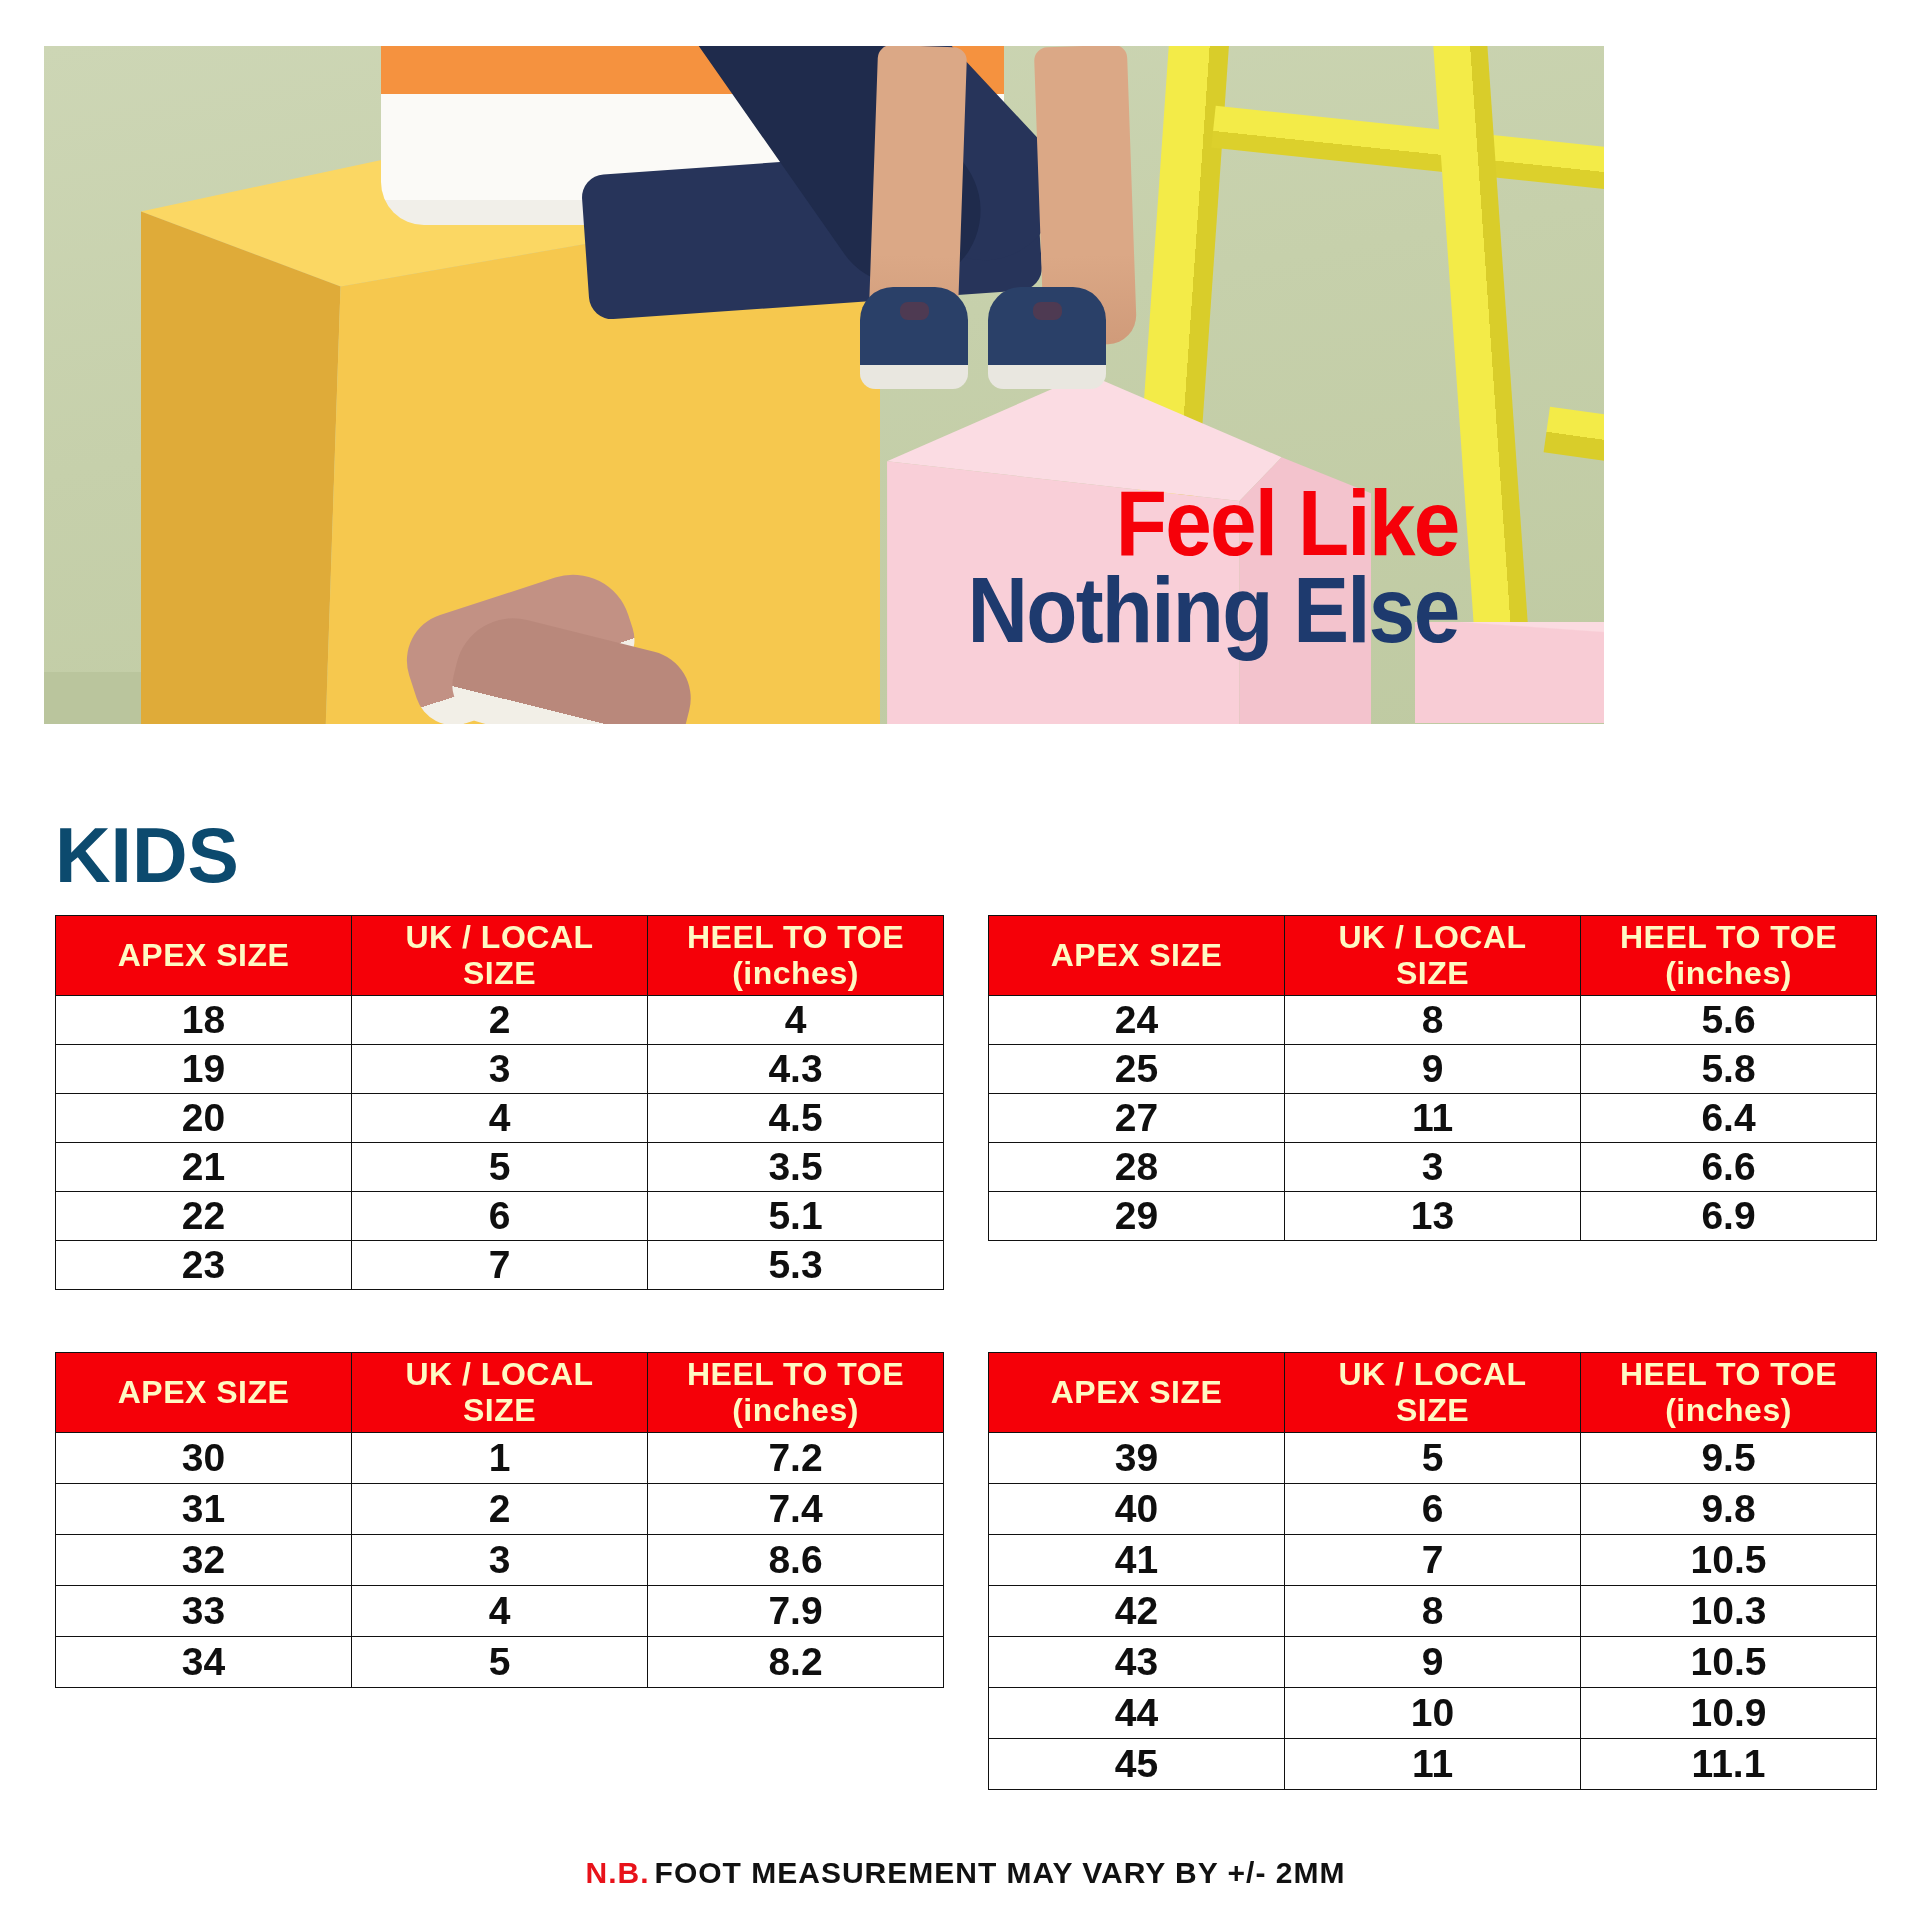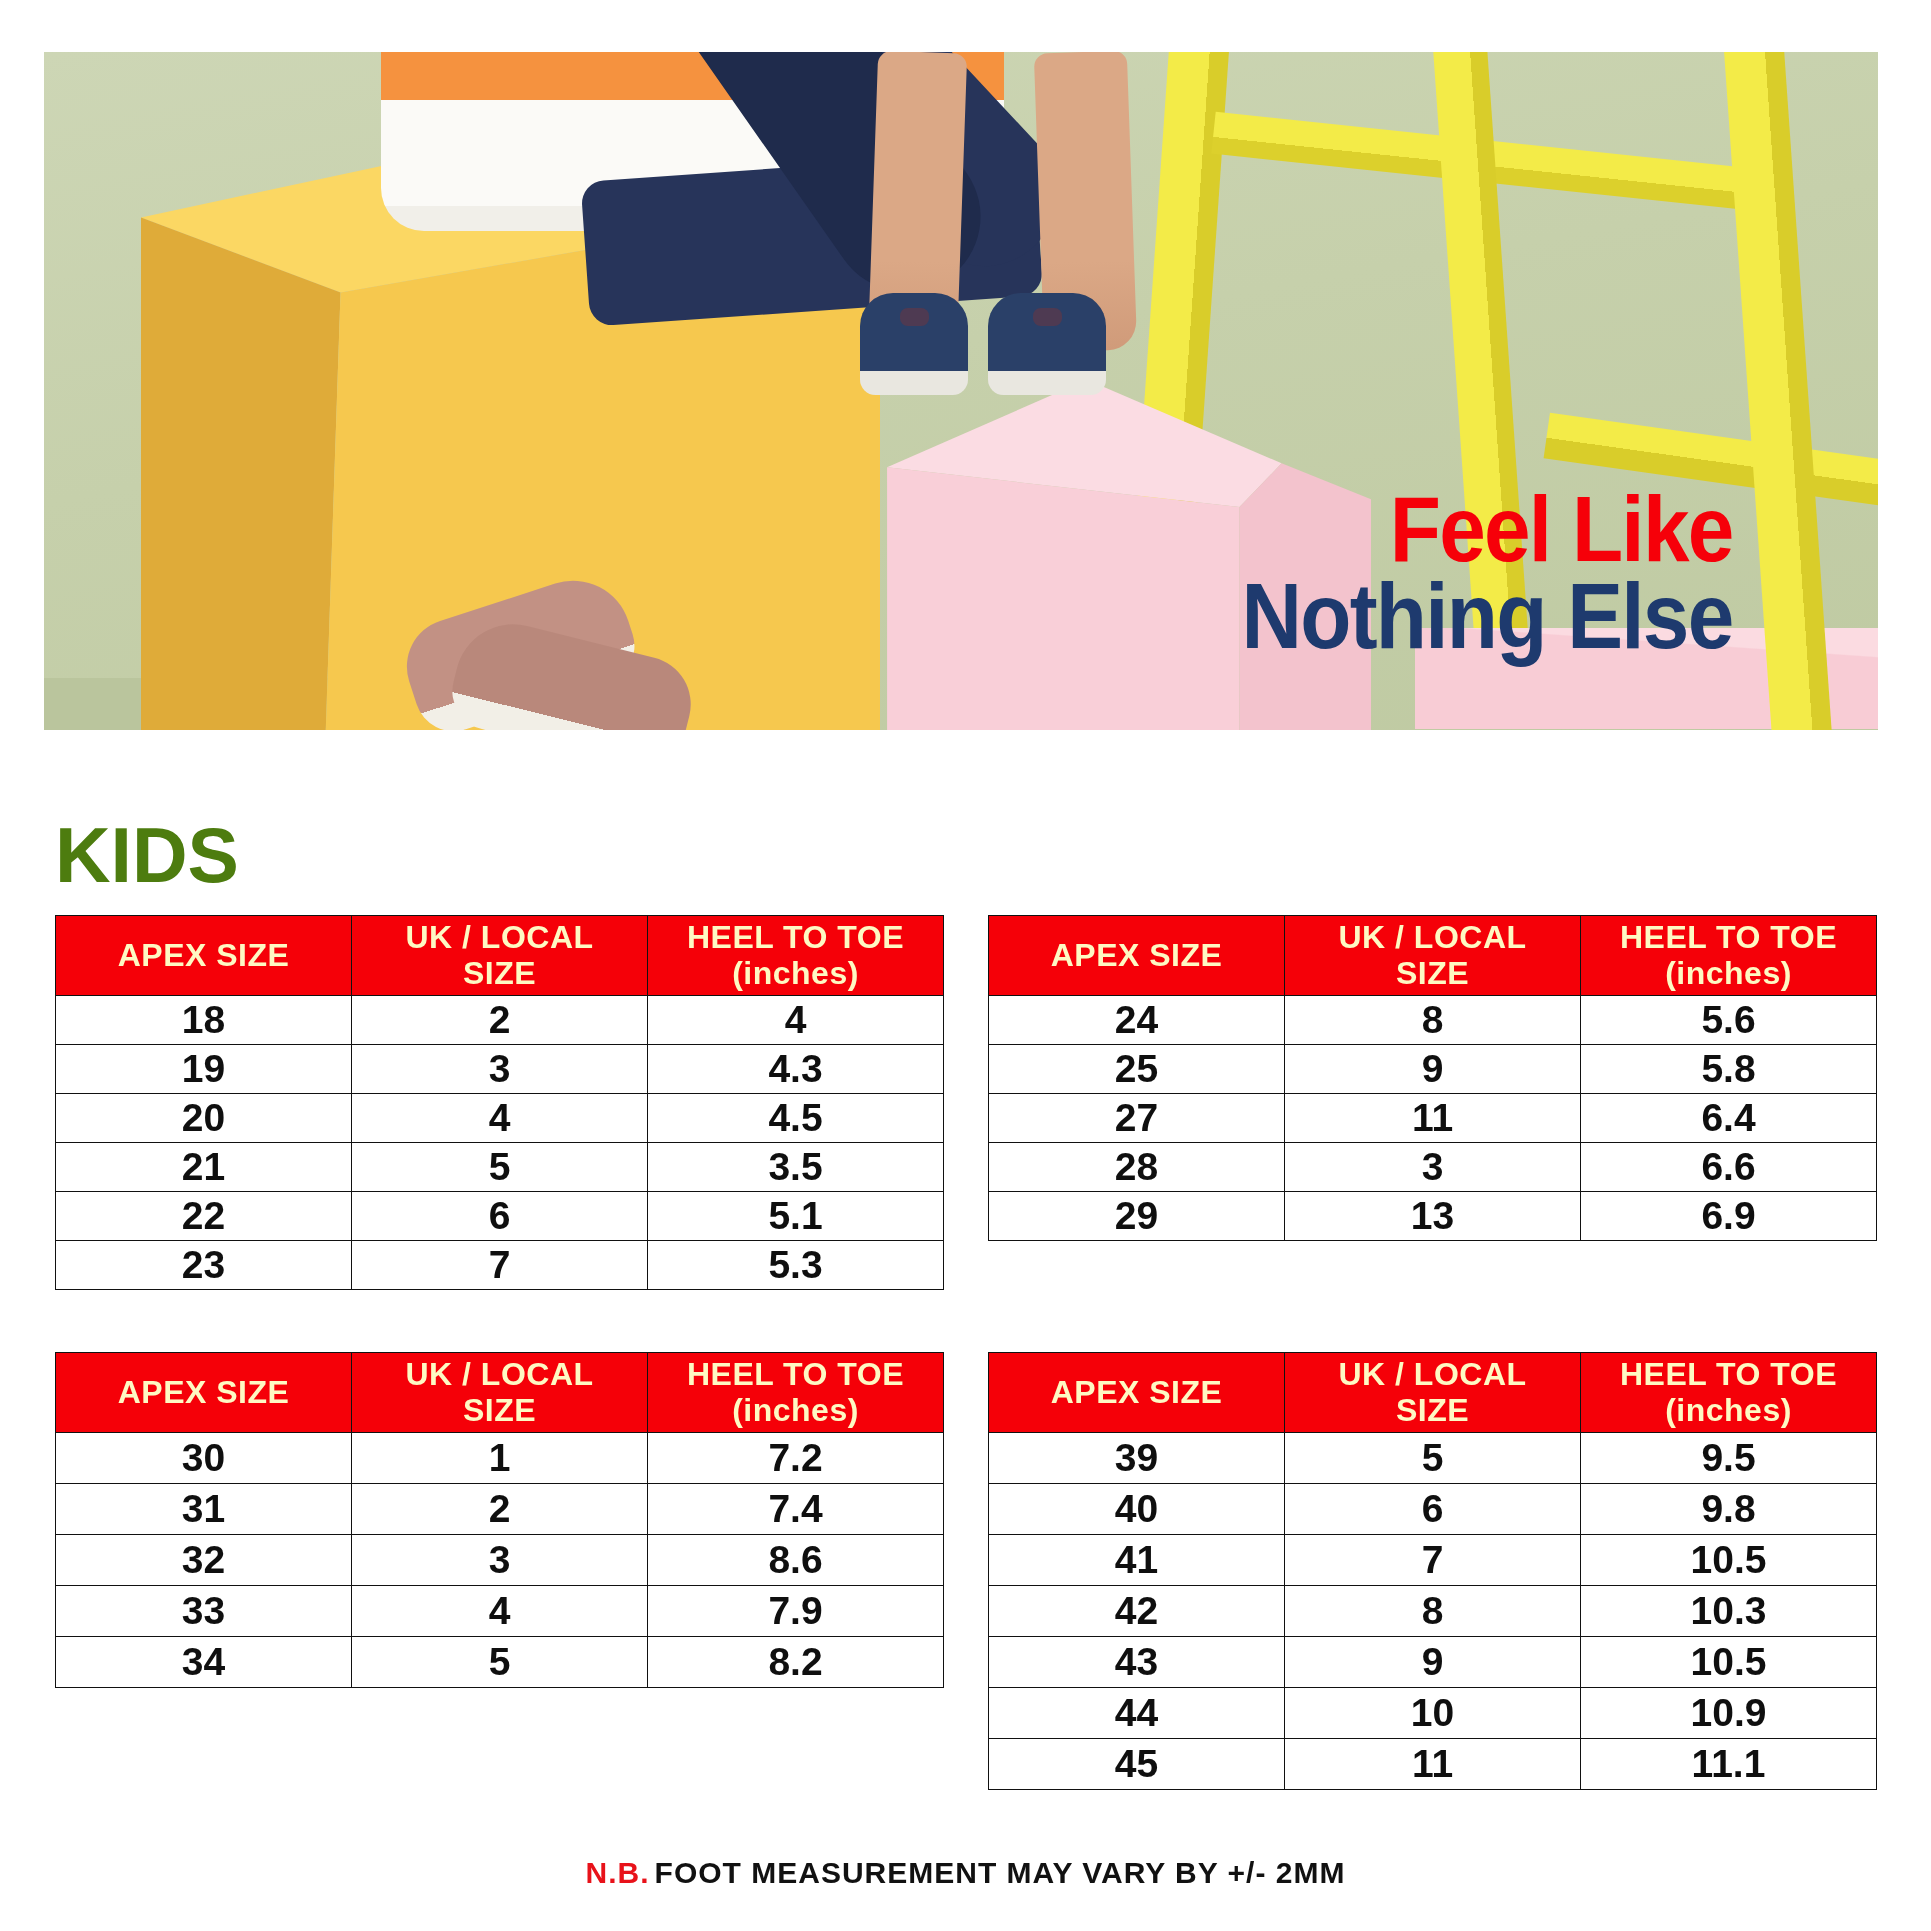--- a/index.html
+++ b/index.html
@@ -2,21 +2,21 @@
 <html><head>
 <meta charset="utf-8">
 <style>
   html,body{margin:0;padding:0;}
   body{
     width:1931px;height:1931px;position:relative;background:#ffffff;
     font-family:"Liberation Sans",sans-serif;overflow:hidden;
   }
   
   .hero{
-    position:absolute;left:44px;top:52px;width:1834px;height:678px;
+    position:absolute;left:44px;top:46px;width:1560px;height:678px;
     background:linear-gradient(170deg,#cdd6b5 0%,#c6d0ab 45%,#bfcaa2 100%);
     overflow:hidden;
   }
   .hero *{position:absolute;}
   .floor-strip{left:0;top:626px;width:599px;height:52px;background:#b7c29a;opacity:.75;}
   
   .cube{left:97px;top:53px;width:739px;height:625px;}
   .cube-face{left:0;top:0;width:100%;height:100%;}
   .cube-top{background:#fbd763;clip-path:polygon(0 18%,71% 0,100% 15%,27% 30%);}
   .cube-left{background:#dfab39;clip-path:polygon(0 18%,27% 30%,25% 100%,0 100%);}
@@ -62,21 +62,21 @@
   .shoe-bow{left:50%;top:15.4px;width:29px;height:17.4px;margin-left:-14.5px;background:#4e3a52;border-radius:7.7px;}
   
   .hero-headline{right:145px;top:434px;text-align:right;z-index:50;
     transform:scaleX(.9);transform-origin:100% 0;line-height:.94;
     font-weight:700;letter-spacing:-1.9px;}
   .hl1{position:static;font-size:93px;color:#f60009;}
   .hl2{position:static;font-size:93px;color:#1e3a6e;}
   
   .page-title{
     position:absolute;left:55px;top:817px;font-size:77px;font-weight:900;
-    color:#4d7c0f;letter-spacing:0;line-height:1;
+    color:#0c4a6e;letter-spacing:0;line-height:1;
   }
   table.size-table{
     position:absolute;width:889px;border-collapse:collapse;table-layout:fixed;
   }
   .size-table th{
     background:#f50008;color:#fef9c3;font-weight:800;font-size:32px;line-height:1.1;
     height:79px;text-align:center;vertical-align:middle;border:1.9px solid #111;
     letter-spacing:0.5px;padding:0;
   }
   .size-table td{

